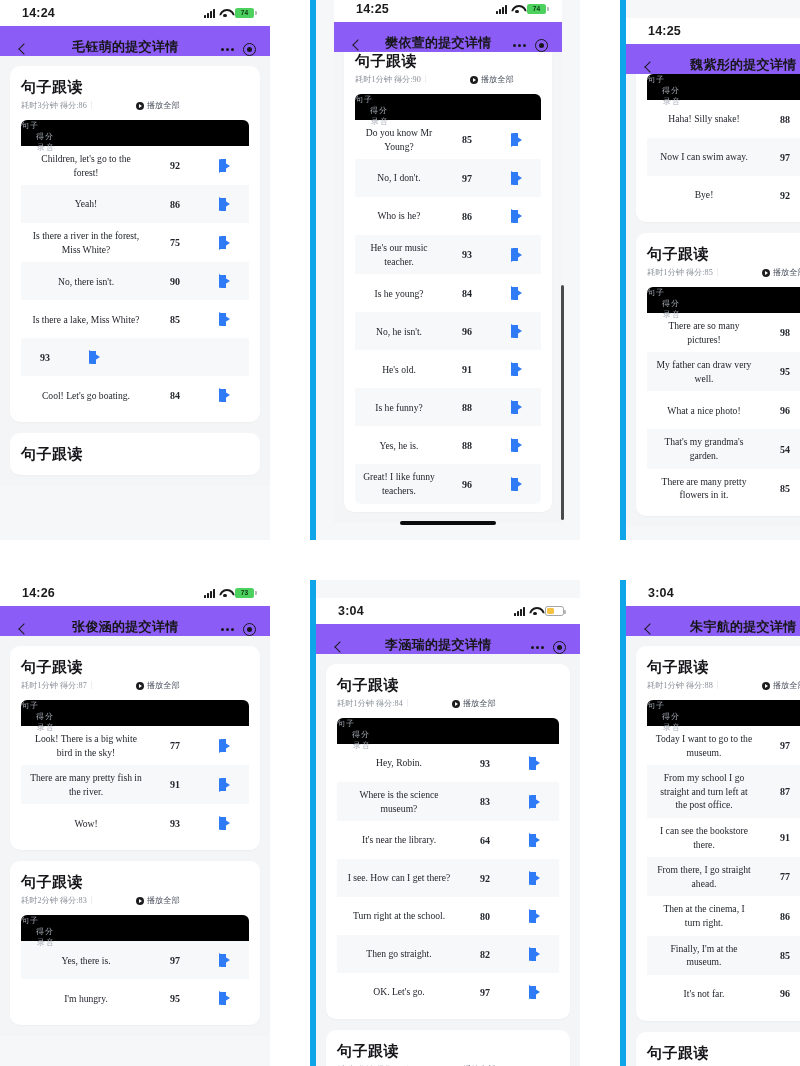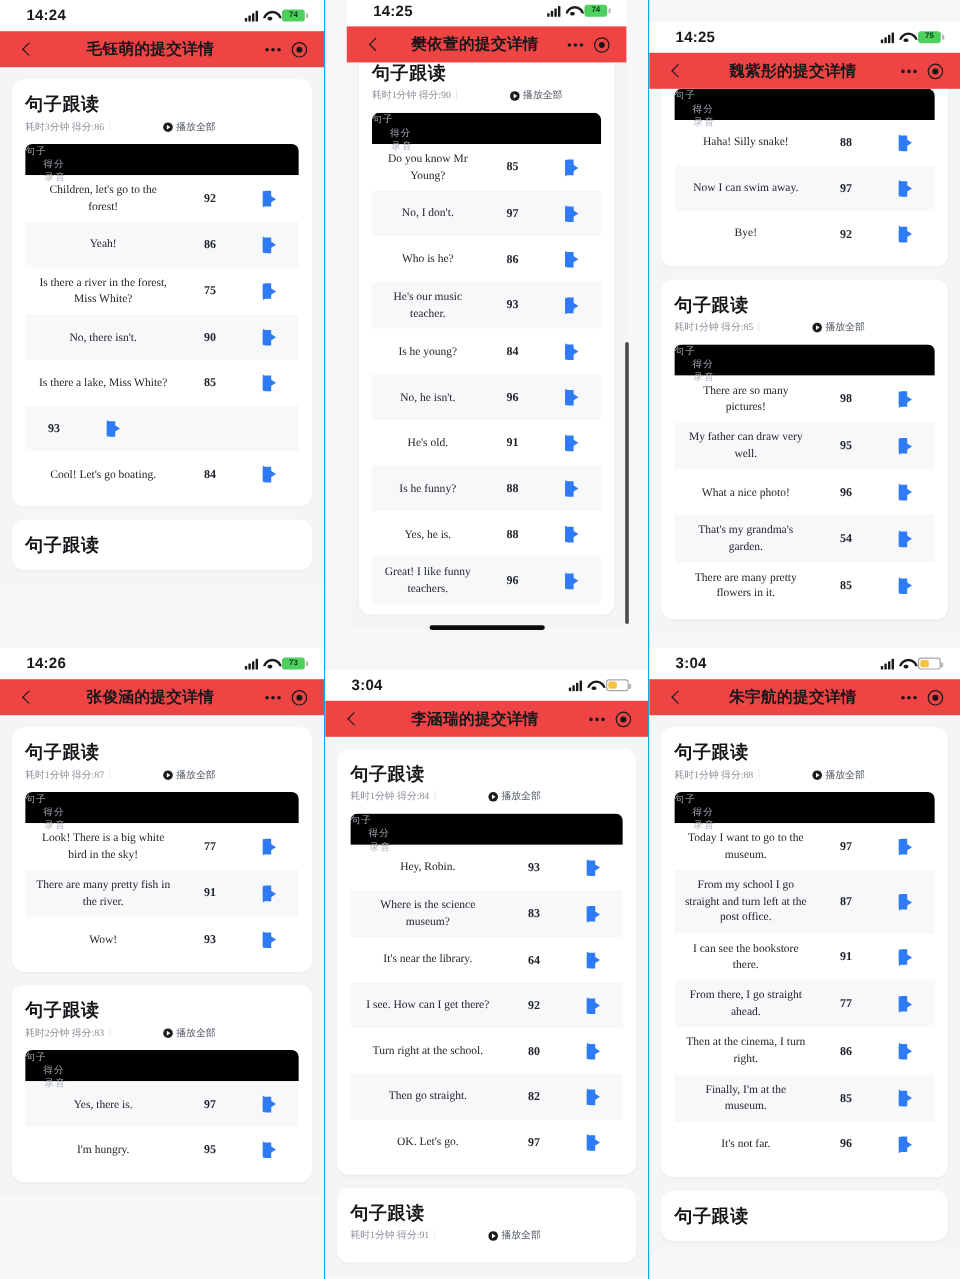--- a/index.html
+++ b/index.html
@@ -8,20 +8,21 @@
     background: #ffffff;
     font-family: "Liberation Sans", "DejaVu Sans", sans-serif;
     overflow: hidden;
   }
   .grid {
     width: 640px; height: 1066px;
     display: grid;
     grid-template-columns: 270px 270px 260px;
     grid-template-rows: 540px 526px;
     background: #ffffff;
+    gap: 40px;
   }
   .phone {
     position: relative;
     overflow: hidden;
     background: #f6f7f9;
   }
   .phone-inner {
     position: absolute;
     left: 0; right: 0;
     background: #f4f5f7;
@@ -69,23 +70,23 @@
   }
   .batt span { font-size: 6.6px; font-weight: 700; color: #0d3b14; line-height:1; }
   .batt.low { background: transparent; border: 1.2px solid rgba(0,0,0,.35); }
   .batt.low i {
     display:block; width: 7px; height: 6px; background: #f6c244;
     border-radius: 1.4px; margin-right: auto; margin-left: 1px;
   }
   
   .navbar {
     height: 30px;
-    display: flex; align-items: center;
+    display: flex; align-items: flex-end;
     padding: 0 14px 0 16px;
-    background: #ef4444;
+    background: #8b5cf6;
     position: relative;
   }
   .back-ico {
     width: 14px; height: 14px; position: relative; flex: 0 0 auto;
     cursor: pointer;
   }
   .back-ico::before {
     content:""; position:absolute; left: 4px; top: 2.5px;
     width: 7px; height: 7px;
     border-left: 1.7px solid #1d1d1f; border-bottom: 1.7px solid #1d1d1f;
@@ -192,21 +193,21 @@
   }
   
   .vscroll {
     position: absolute; right: 1px; width: 3px;
     background: #4a4a4a; border-radius: 2px; z-index: 5;
   }
   .home-bar {
     position: absolute; left: 50%; transform: translateX(-50%);
     width: 96px; height: 4px; border-radius: 3px; background: #0b0b0b;
   }
-  .edge-left { border-left: 1px solid #0ea5e9; }
+  .edge-left { border-left: 6px solid #0ea5e9; }
 </style>
 </head>
 <body>
 
 <div class="grid">
     <div class="phone">
       <div class="phone-inner" style="top: 0px;">
         <div class="statusbar">
           <div class="sb-time">14:24</div>
           <div class="sb-right">

